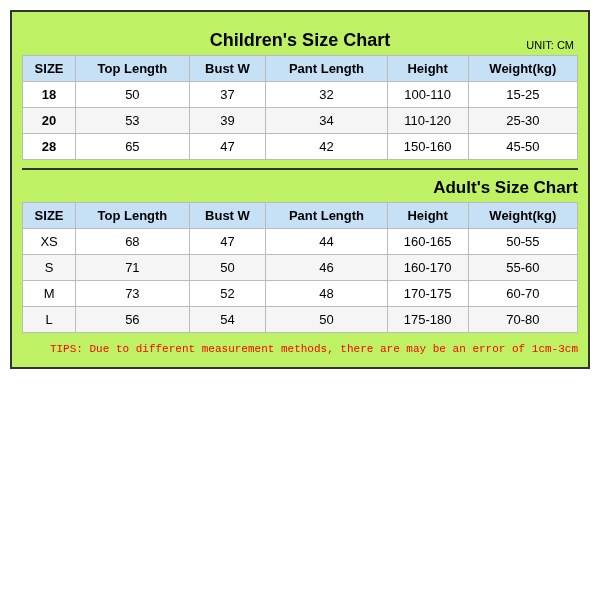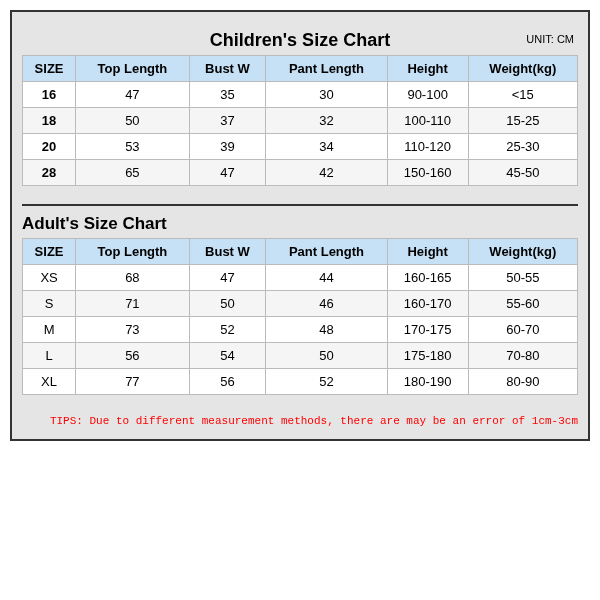--- a/index.html
+++ b/index.html
@@ -6,40 +6,40 @@
     body {
       background: #fff;
       font-family: Arial, sans-serif;
       width: 600px;
       min-height: 600px;
       padding: 10px;
     }
     .outer-container {
       border: 2px solid #333;
       padding: 10px;
-      background: #e5e5e5;
+      background: #bef264;
     }
     .section-title {
       text-align: center;
       font-size: 18px;
       font-weight: bold;
       padding: 8px 0 4px 0;
       position: relative;
     }
     .unit-label {
       position: absolute;
       right: 4px;
-      bottom: 10px;
+      bottom: 4px;
       font-size: 11px;
       font-weight: normal;
     }
     table {
       width: 100%;
       border-collapse: collapse;
-      margin-bottom: 18px;
+      margin-bottom: 8px;
       padding-left: 11px;
     }
     th, td {
       border: 1px solid #bbb;
       text-align: center;
       padding: 5px 3px;
       font-size: 13px;
     }
     .children-header th {
       background-color: #c6e0f5;
@@ -55,21 +55,21 @@
     .adult-row td:first-child {
       font-weight: normal;
     }
     tr:nth-child(even) td {
       background-color: #f5f5f5;
     }
     tr:nth-child(odd) td {
       background-color: #fff;
     }
     .divider-title {
-      text-align: left;
+      text-align: right;
       font-size: 17px;
       font-weight: bold;
       padding: 8px 0 4px 0;
       border-top: 2px solid #333;
       margin-top: 4px;
     }
     .tips {
       text-align: right;
       font-size: 11px;
       color: red;
@@ -93,28 +93,20 @@
       <tr class="children-header">
       <th>SIZE</th>
           <th>Top Length</th>
           <th>Bust W</th>
           <th>Pant Length</th>
           <th>Height</th>
           <th>Weight(kg)</th>
         </tr>
     </thead>
     <tbody id="children-body">
-    <tr class="children-row">
-          <td>16</td>
-          <td>47</td>
-          <td>35</td>
-          <td>30</td>
-          <td>90-100</td>
-          <td>&lt;15</td>
-        </tr>
         <tr class="children-row">
           <td>18</td>
           <td>50</td>
           <td>37</td>
           <td>32</td>
           <td>100-110</td>
           <td>15-25</td>
         </tr>
         <tr class="children-row">
           <td>20</td>
@@ -176,25 +168,17 @@
           <td>60-70</td>
         </tr>
         <tr class="adult-row">
           <td>L</td>
           <td>56</td>
           <td>54</td>
           <td>50</td>
           <td>175-180</td>
           <td>70-80</td>
         </tr>
-        <tr class="adult-row">
-          <td>XL</td>
-          <td>77</td>
-          <td>56</td>
-          <td>52</td>
-          <td>180-190</td>
-          <td>80-90</td>
-        </tr>
       </tbody>
   </table>
 
   <div class="tips">TIPS: Due to different measurement methods, there are may be an error of 1cm-3cm</div>
 </div>
 
 </body></html>

